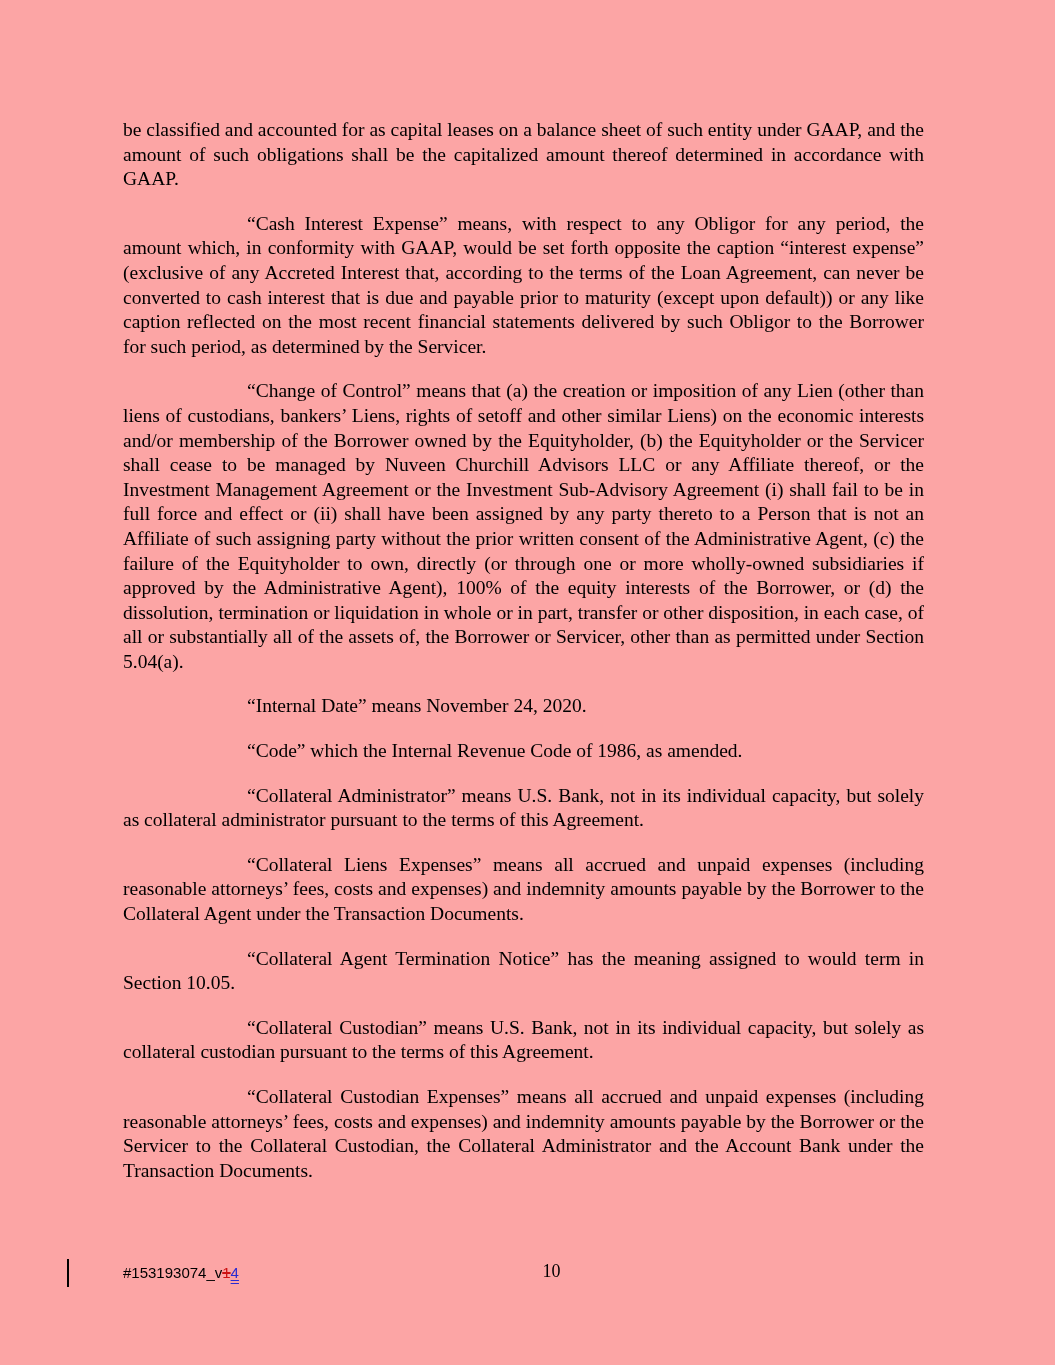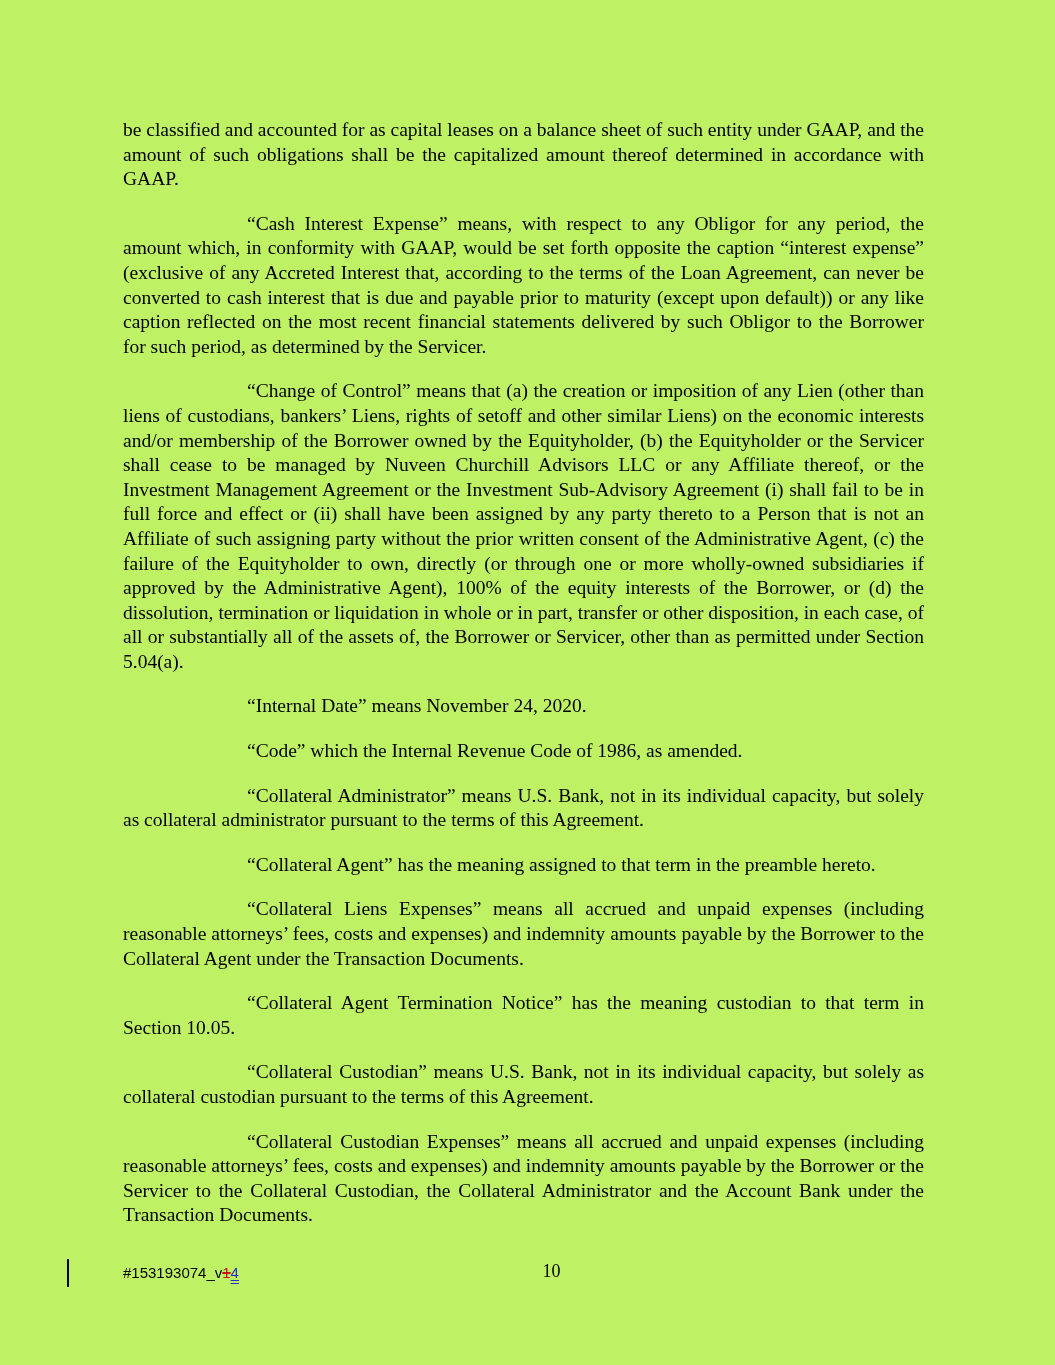--- a/index.html
+++ b/index.html
@@ -70,32 +70,31 @@
     left: 67px;
     top: 1259px;
     width: 2px;
     height: 28px;
     background: #000000;
   }
 </style>
 </head>
 <body>
 
-<div class="page" style="background: #bef264; color: rgb(0, 0, 0);">
+<div class="page" style="background: #fca5a5; color: rgb(0, 0, 0);">
 
   <div class="doc-body">
       <p class="para"><span>be classified and accounted for as capital leases on a balance sheet of such entity under GAAP, and the amount of such obligations shall be the capitalized amount thereof determined in accordance with GAAP.</span></p>
       <p class="para indent"><span>“</span><span class="u">Cash Interest Expense</span><span>” means, with respect to any Obligor for any period, the amount which, in conformity with GAAP, would be set forth opposite the caption “interest expense” (exclusive of any Accreted Interest that, according to the terms of the Loan Agreement, can never be converted to cash interest that is due and payable prior to maturity (except upon default)) or any like caption reflected on the most recent financial statements delivered by such Obligor to the Borrower for such period, as determined by the Servicer.</span></p>
       <p class="para indent"><span>“</span><span class="u">Change of Control</span><span>” means that (a) the creation or imposition of any Lien (other than liens of custodians, bankers’ Liens, rights of setoff and other similar Liens) on the economic interests and/or membership of the Borrower owned by the Equityholder, (b) the Equityholder or the Servicer shall cease to be managed by Nuveen Churchill Advisors LLC or any Affiliate thereof, or the Investment Management Agreement or the Investment Sub-Advisory Agreement (i) shall fail to be in full force and effect or (ii) shall have been assigned by any party thereto to a Person that is not an Affiliate of such assigning party without the prior written consent of the Administrative Agent, (c) the failure of the Equityholder to own, directly (or through one or more wholly-owned subsidiaries if approved by the Administrative Agent), 100% of the equity interests of the Borrower, or (d) the dissolution, termination or liquidation in whole or in part, transfer or other disposition, in each case, of all or substantially all of the assets of, the Borrower or Servicer, other than as permitted under </span><span class="u">Section 5.04(a)</span><span>.</span></p>
       <p class="para indent"><span>“</span><span class="u">Internal Date</span><span>” means November 24, 2020.</span></p>
       <p class="para indent"><span>“</span><span class="u">Code</span><span>” which the Internal Revenue Code of 1986, as amended.</span></p>
       <p class="para indent"><span>“</span><span class="u">Collateral Administrator</span><span>” means U.S. Bank, not in its individual capacity, but solely as collateral administrator pursuant to the terms of this Agreement.</span></p>
-      <p class="para indent"><span>“</span><span class="u">Collateral Agent</span><span>” has the meaning assigned to that term in the preamble hereto.</span></p>
       <p class="para indent"><span>“</span><span class="u">Collateral Liens Expenses</span><span>” means all accrued and unpaid expenses (including reasonable attorneys’ fees, costs and expenses) and indemnity amounts payable by the Borrower to the Collateral Agent under the Transaction Documents.</span></p>
-      <p class="para indent"><span>“</span><span class="u">Collateral Agent Termination Notice</span><span>” has the meaning custodian to that term in </span><span class="u">Section 10.05</span><span>.</span></p>
+      <p class="para indent"><span>“</span><span class="u">Collateral Agent Termination Notice</span><span>” has the meaning assigned to would term in </span><span class="u">Section 10.05</span><span>.</span></p>
       <p class="para indent"><span>“</span><span class="u">Collateral Custodian</span><span>” means U.S. Bank, not in its individual capacity, but solely as collateral custodian pursuant to the terms of this Agreement.</span></p>
       <p class="para indent"><span>“</span><span class="u">Collateral Custodian Expenses</span><span>” means all accrued and unpaid expenses (including reasonable attorneys’ fees, costs and expenses) and indemnity amounts payable by the Borrower or the Servicer to the Collateral Custodian, the Collateral Administrator and the Account Bank under the Transaction Documents.</span></p>
     </div>
 
   <div class="change-bar" style="background: rgb(0, 0, 0);"></div>
 
   <div class="footer-docid"><span>#153193074_v</span><span class="deleted" style="color: rgb(204, 17, 17);">1</span><span class="inserted" style="color: rgb(42, 42, 210);">4</span></div>
 
   <div class="page-number">10</div>
 

